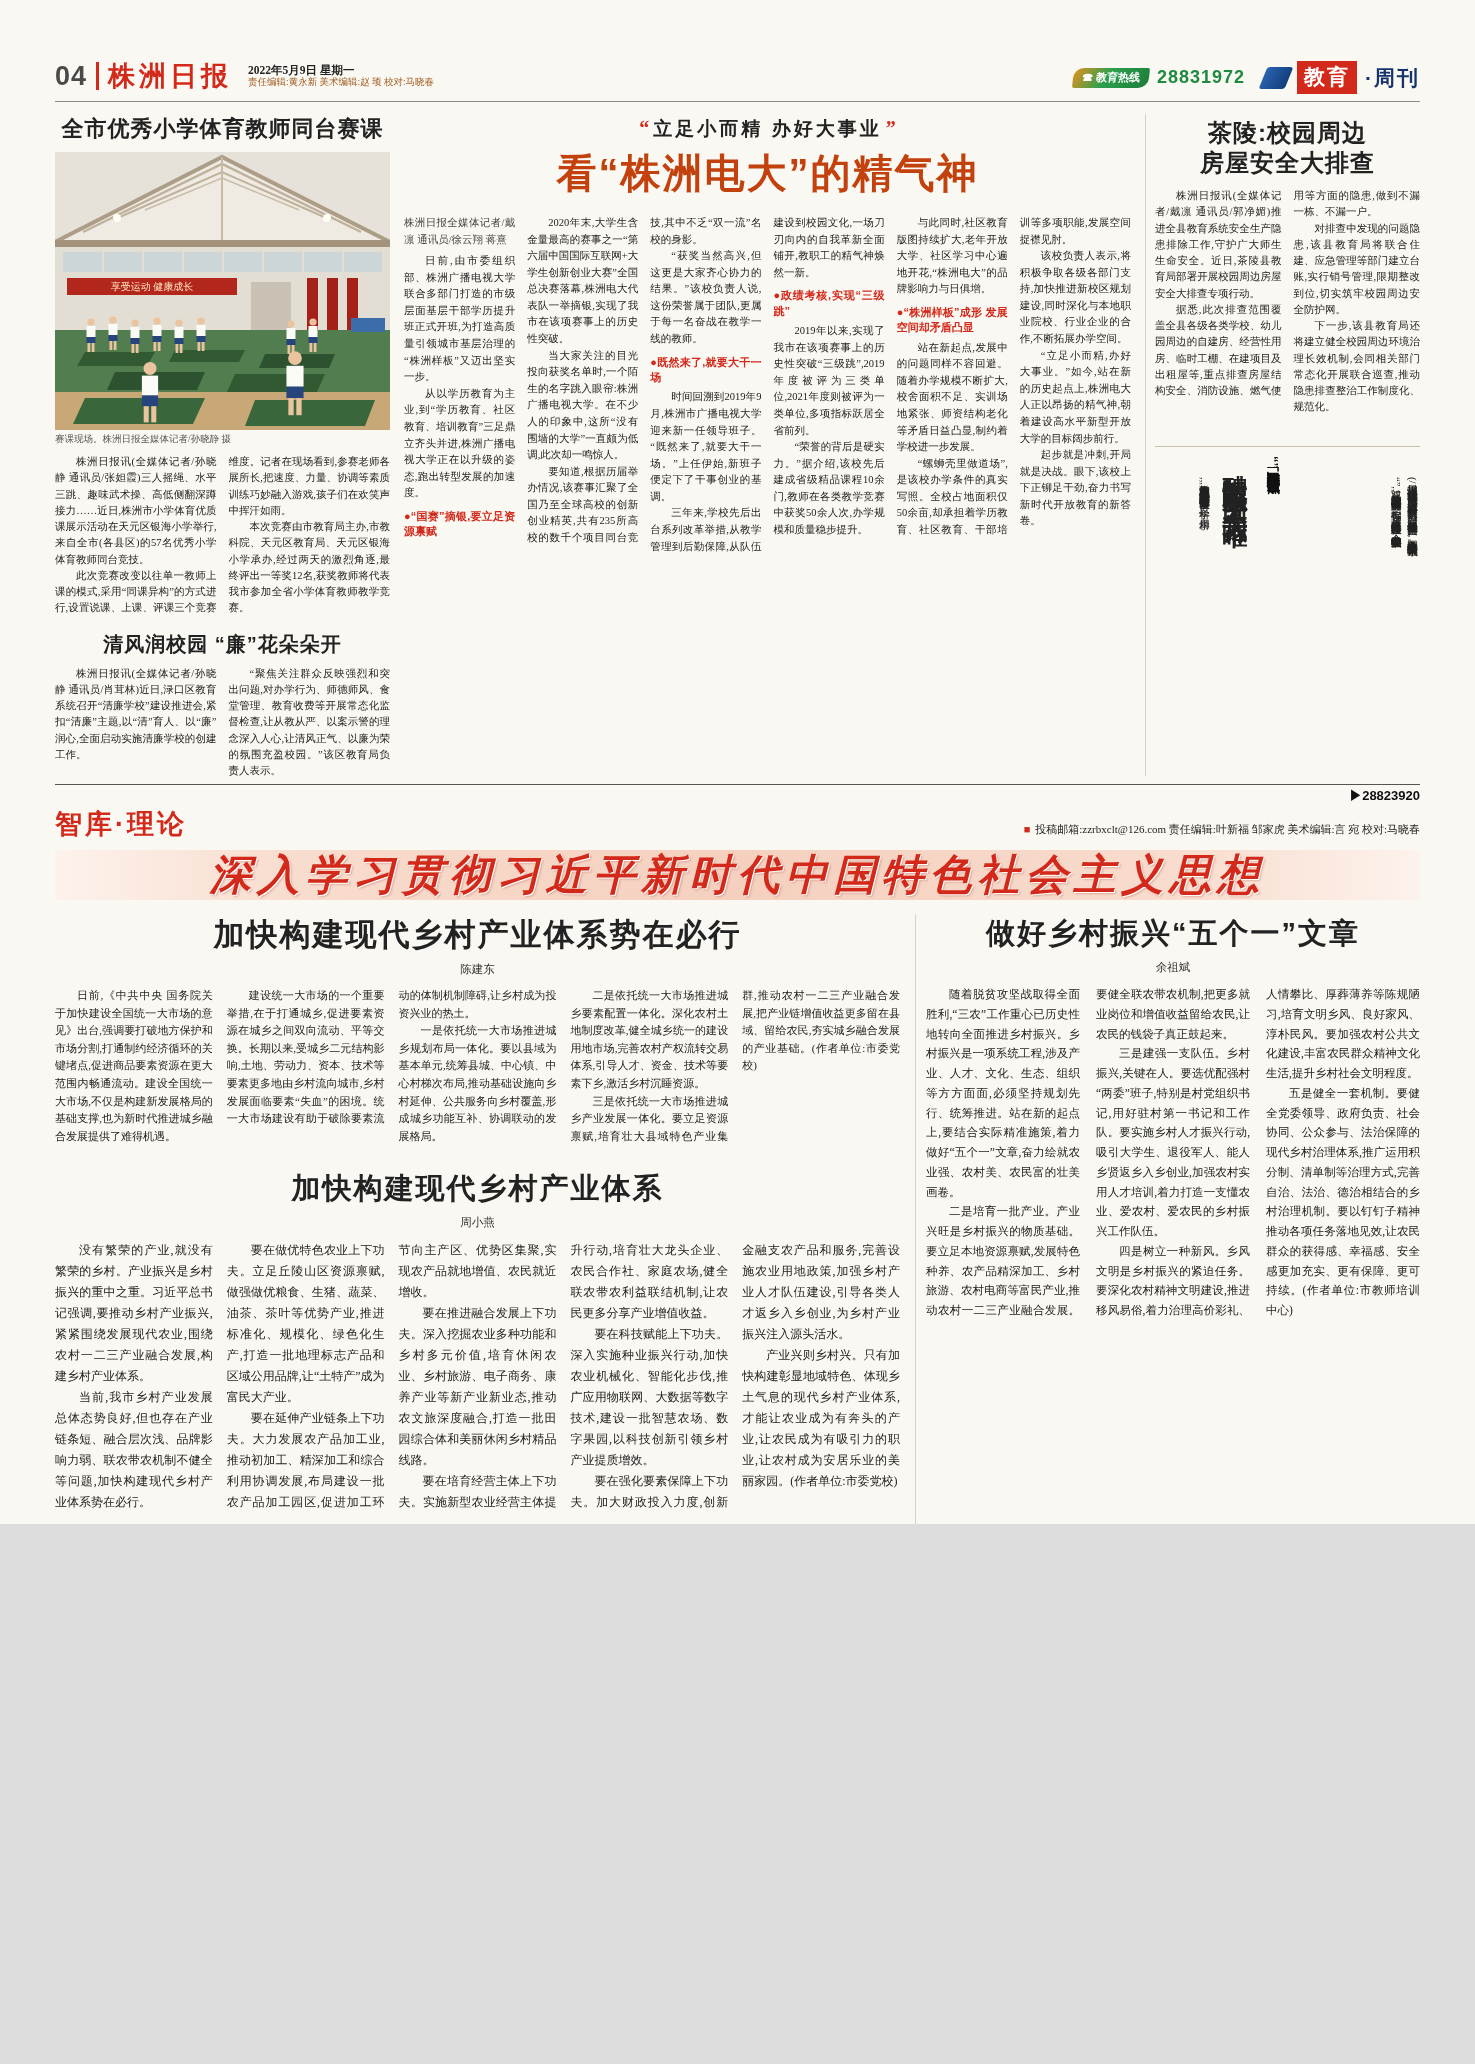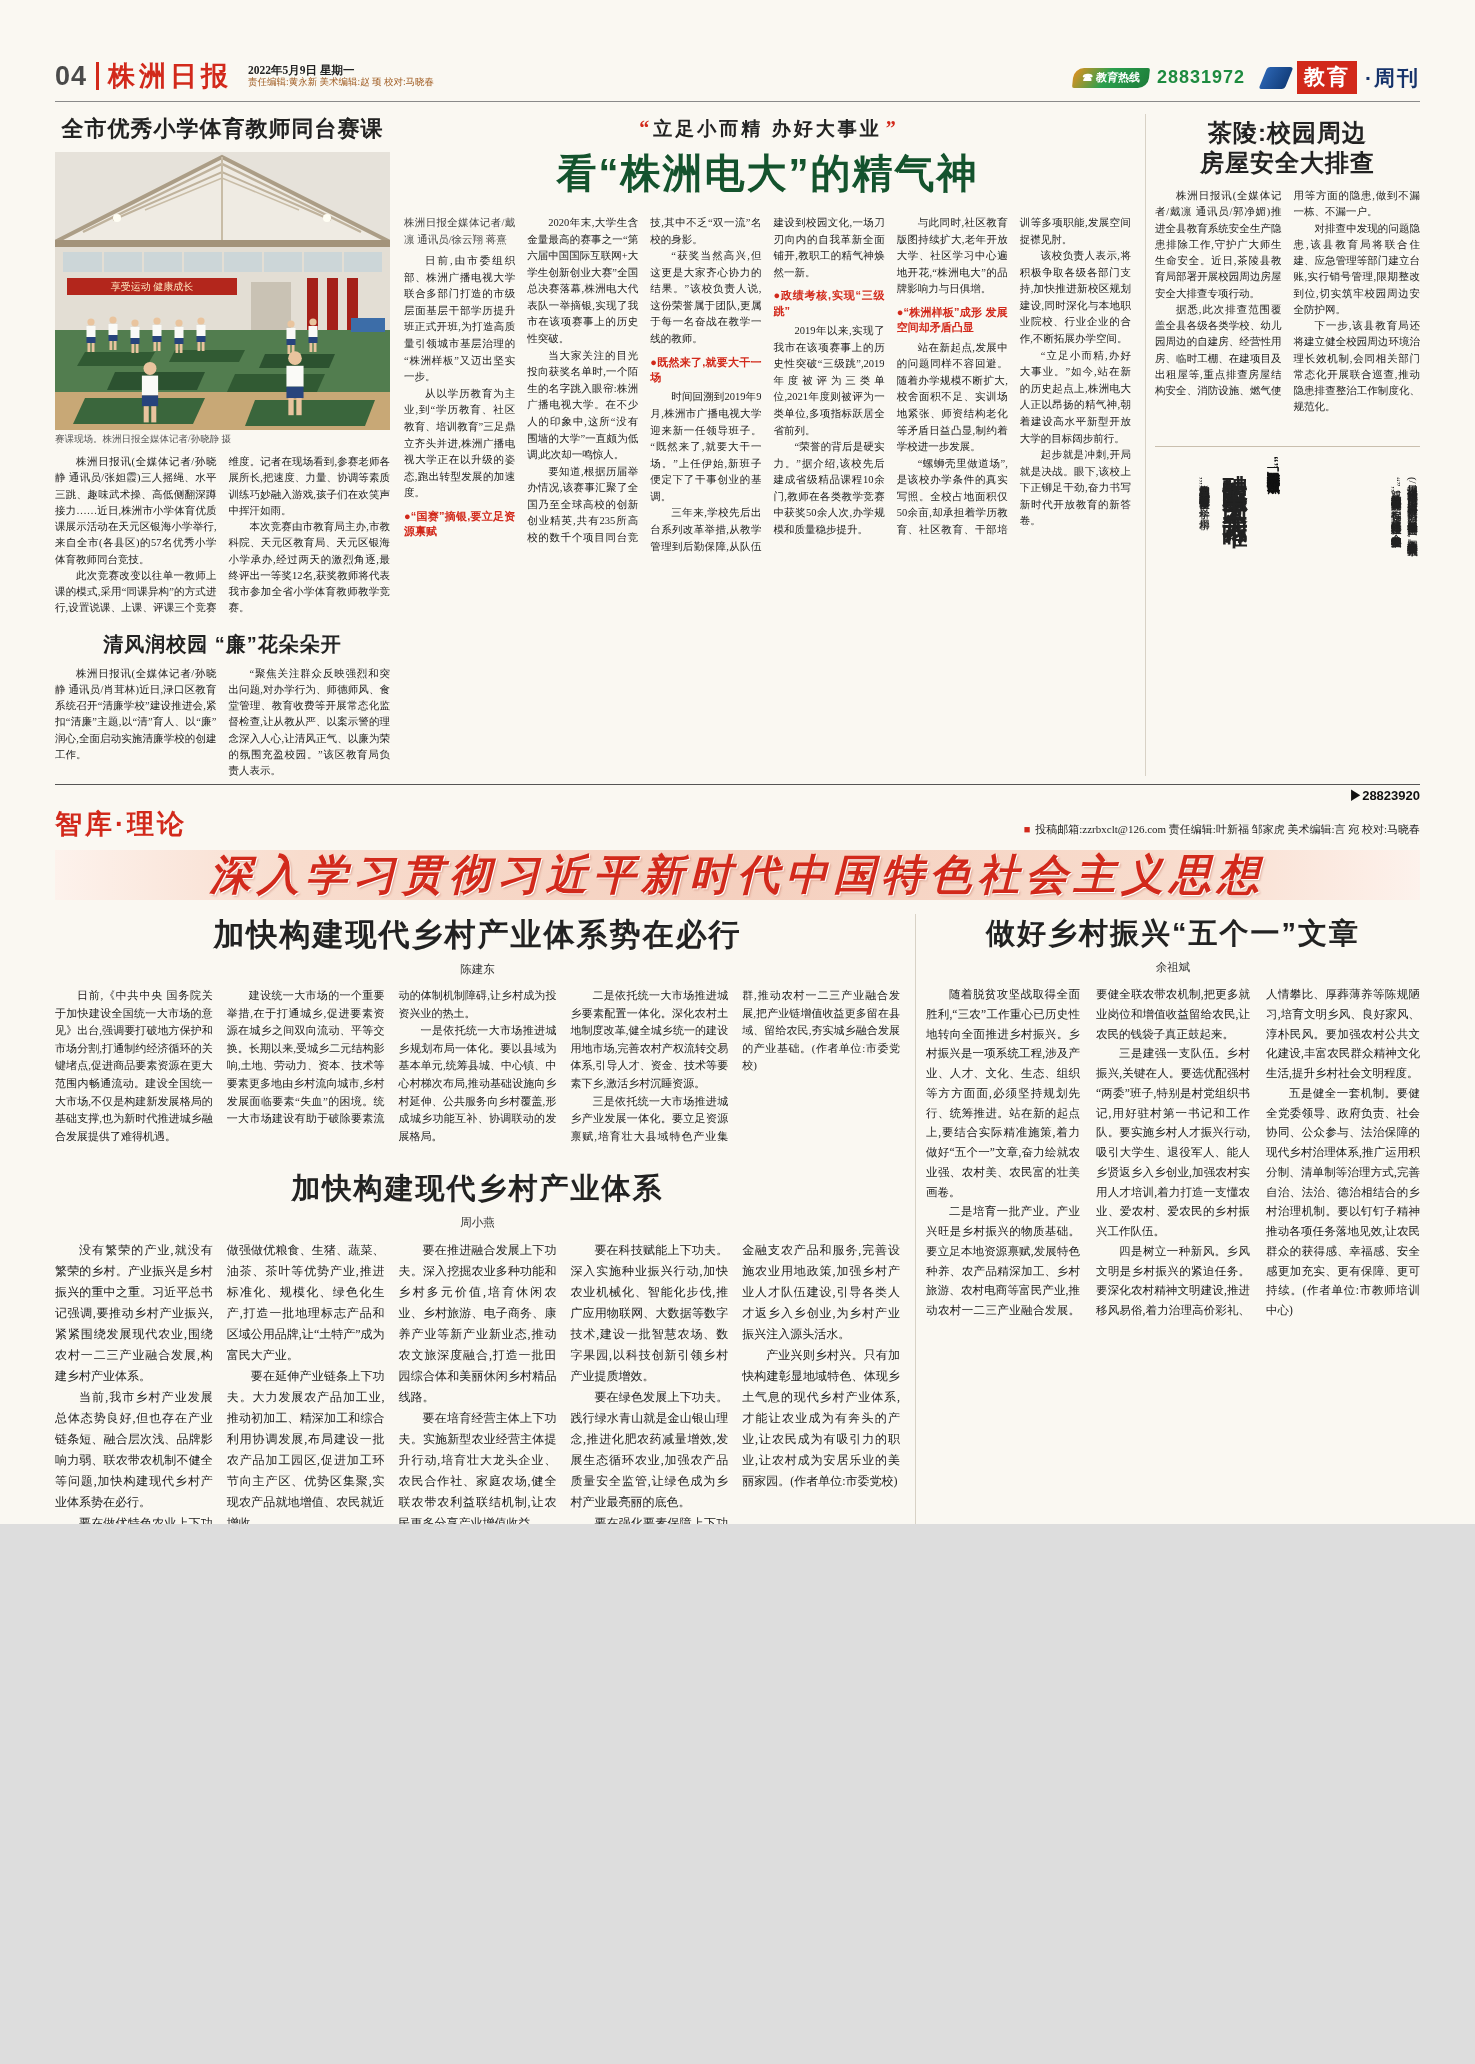--- a/index.html
+++ b/index.html
@@ -39,21 +39,21 @@
   .cols-2{column-count:2;column-gap:12px;}
   .cols-2 p,.cols-6 p,.cols-5 p,.cols-3 p{margin:0;text-indent:2em;text-align:justify;}
   .cols-2 p{font-size:10.5px;line-height:1.55;}
   .hl-qinglian{font-family:"Liberation Sans",sans-serif;font-weight:900;font-size:20px;
                text-align:center;margin:14px 0 8px;letter-spacing:1px;}
 
   .col-center{padding:0 4px;}
   .kicker-row{text-align:center;margin-top:2px;}
   .kicker-mark{color:#d2291b;font-weight:900;font-size:20px;}
   .kicker{font-family:"Liberation Sans",sans-serif;font-weight:800;font-size:19px;letter-spacing:3px;}
-  .main-hl{font-family:"Liberation Sans",sans-serif;text-align:center;color:#14532d;
+  .main-hl{font-family:"Liberation Sans",sans-serif;text-align:center;color:#c2410c;
            font-weight:900;font-size:40px;letter-spacing:2px;margin:4px 0 14px;}
   .cols-6{column-count:6;column-gap:12px;}
   .cols-6 p{font-size:10.5px;line-height:1.58;}
   .cols-6 p.byline{text-indent:0;color:#444;margin-bottom:5px;}
   p.subhead{font-family:"Liberation Sans",sans-serif;color:#d2291b;font-weight:700;
             text-indent:0 !important;font-size:11px;line-height:1.4;margin:7px 0 4px !important;}
 
   .col-right{border-left:1px solid #d8d2c6;padding-left:9px;}
   .hl-chaling{font-family:"Liberation Sans",sans-serif;font-weight:900;font-size:24px;
               text-align:center;line-height:1.25;margin:4px 0 10px;letter-spacing:1px;}
@@ -288,21 +288,20 @@
         <h2 class="art-hl hl-industry">加快构建现代乡村产业体系</h2>
         <div class="author">周小燕</div>
         <div class="cols-5 industry-body">
             <p>没有繁荣的产业,就没有繁荣的乡村。产业振兴是乡村振兴的重中之重。习近平总书记强调,要推动乡村产业振兴,紧紧围绕发展现代农业,围绕农村一二三产业融合发展,构建乡村产业体系。</p>
             <p>当前,我市乡村产业发展总体态势良好,但也存在产业链条短、融合层次浅、品牌影响力弱、联农带农机制不健全等问题,加快构建现代乡村产业体系势在必行。</p>
             <p>要在做优特色农业上下功夫。立足丘陵山区资源禀赋,做强做优粮食、生猪、蔬菜、油茶、茶叶等优势产业,推进标准化、规模化、绿色化生产,打造一批地理标志产品和区域公用品牌,让“土特产”成为富民大产业。</p>
             <p>要在延伸产业链条上下功夫。大力发展农产品加工业,推动初加工、精深加工和综合利用协调发展,布局建设一批农产品加工园区,促进加工环节向主产区、优势区集聚,实现农产品就地增值、农民就近增收。</p>
             <p>要在推进融合发展上下功夫。深入挖掘农业多种功能和乡村多元价值,培育休闲农业、乡村旅游、电子商务、康养产业等新产业新业态,推动农文旅深度融合,打造一批田园综合体和美丽休闲乡村精品线路。</p>
             <p>要在培育经营主体上下功夫。实施新型农业经营主体提升行动,培育壮大龙头企业、农民合作社、家庭农场,健全联农带农利益联结机制,让农民更多分享产业增值收益。</p>
             <p>要在科技赋能上下功夫。深入实施种业振兴行动,加快农业机械化、智能化步伐,推广应用物联网、大数据等数字技术,建设一批智慧农场、数字果园,以科技创新引领乡村产业提质增效。</p>
-            <p>要在绿色发展上下功夫。践行绿水青山就是金山银山理念,推进化肥农药减量增效,发展生态循环农业,加强农产品质量安全监管,让绿色成为乡村产业最亮丽的底色。</p>
             <p>要在强化要素保障上下功夫。加大财政投入力度,创新金融支农产品和服务,完善设施农业用地政策,加强乡村产业人才队伍建设,引导各类人才返乡入乡创业,为乡村产业振兴注入源头活水。</p>
             <p>产业兴则乡村兴。只有加快构建彰显地域特色、体现乡土气息的现代乡村产业体系,才能让农业成为有奔头的产业,让农民成为有吸引力的职业,让农村成为安居乐业的美丽家园。(作者单位:市委党校)</p>
           </div>
       </article>
     </div>
     <div class="bottom-right">
       <article>
         <h2 class="art-hl hl-rural">做好乡村振兴“五个一”文章</h2>
         <div class="author">余祖斌</div>
         <div class="cols-3 rural-body">

